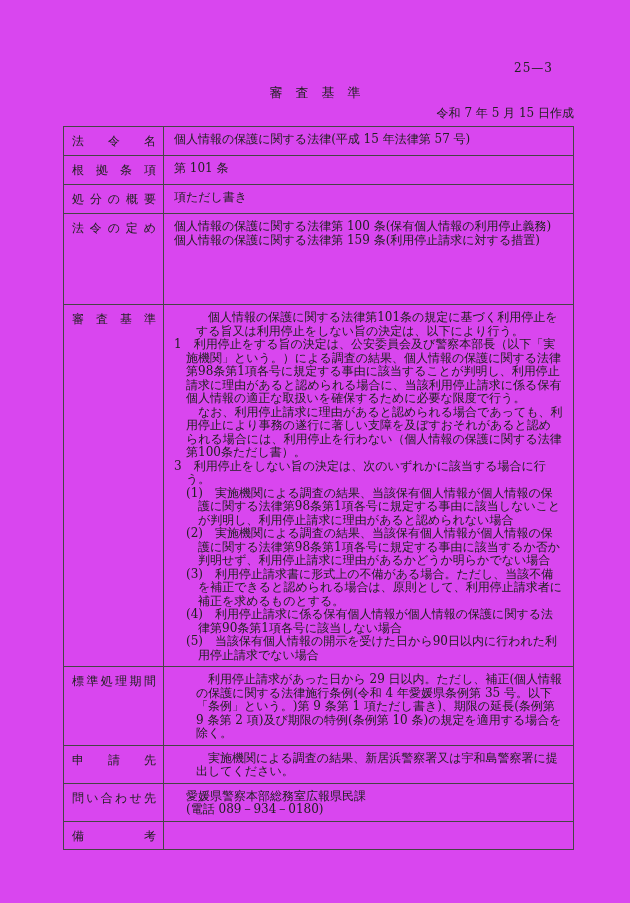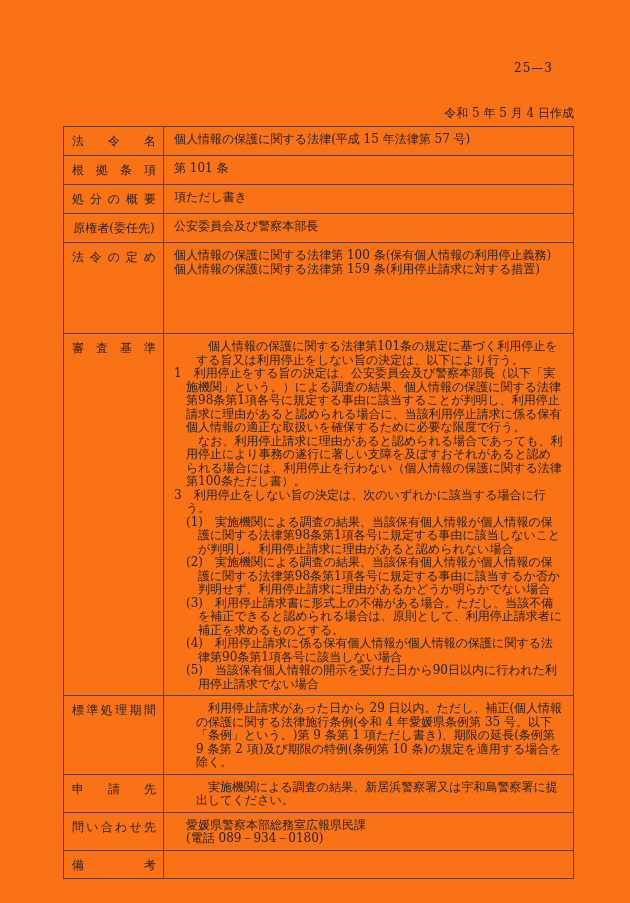--- a/index.html
+++ b/index.html
@@ -1,19 +1,19 @@
 <!DOCTYPE html>
 <html><head>
 <meta charset="utf-8">
 <style>
   html,body{margin:0;padding:0;background:#ffffff;}
   .page{
     position:relative;
     width:630px;height:903px;
-    background:#f97316;
+    background:#d946ef;
     font-family:"DejaVu Serif","Liberation Serif",serif;
     color:#222222;
     overflow:hidden;
   }
   .page-number{
     position:absolute;top:61px;right:77px;
     font-size:12px;letter-spacing:1px;
   }
   .doc-title{
     position:absolute;top:84px;left:0;width:100%;
@@ -62,21 +62,22 @@
   .note{padding-left:1em;text-indent:1em;}    
   .sub{padding-left:2em;text-indent:-1em;}    
   .pad1{padding-left:1em;}             
 </style>
 </head>
 <body>
 
 <div class="page">
 
   <div class="page-number">25—3</div>
-  <div class="date-line">令和 5 年 5 月 4 日作成</div>
+  <h1 class="doc-title">審　査　基　準</h1>
+  <div class="date-line">令和 7 年 5 月 15 日作成</div>
 
   <table class="criteria-table">
     <tbody>
         <tr class="r-short">
       <th>
         <div class="lbl" style="display: flex; justify-content: space-between;">
               <span>法</span>
               <span>令</span>
               <span>名</span>
             </div>
@@ -108,28 +109,20 @@
               <span>の</span>
               <span>概</span>
               <span>要</span>
             </div>
       </th>
       <td>
         <p>項ただし書き</p>
       </td>
     </tr>
 
-    <tr class="r-short">
-      <th>
-        <div class="lbl">原権者(委任先)</div>
-      </th>
-      <td>
-        <p>公安委員会及び警察本部長</p>
-      </td>
-    </tr>
 
     <tr class="r-provisions">
       <th>
         <div class="lbl" style="display: flex; justify-content: space-between;">
               <span>法</span>
               <span>令</span>
               <span>の</span>
               <span>定</span>
               <span>め</span>
             </div>

